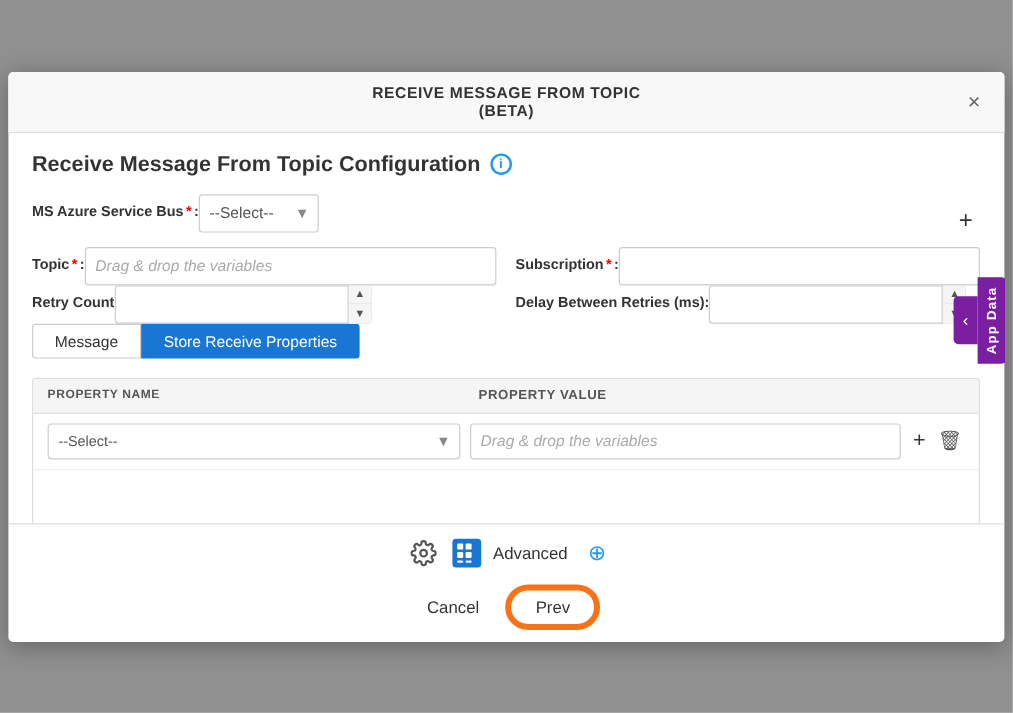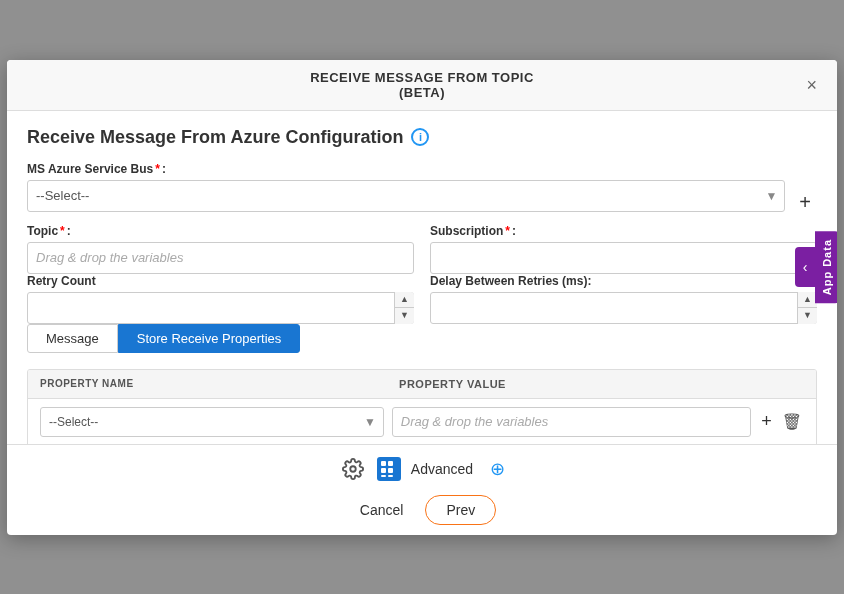--- a/index.html
+++ b/index.html
@@ -109,37 +109,37 @@
       color: #f00;
     }
 
     .field-row {
       display: flex;
       gap: 16px;
     }
 
     .field-group {
       display: flex;
-      flex-direction: column;
+      flex-direction: row;
       flex: 1;
     }
 
     .select-wrapper {
       position: relative;
       display: flex;
       align-items: center;
     }
 
     .select-wrapper select,
     .form-select {
       width: 100%;
       height: 32px;
       border: 1px solid #ccc;
       border-radius: 3px;
-      padding: 0 24px 0 8px;
+      padding: 0 36px 0 8px;
       font-size: 13px;
       color: #555;
       appearance: none;
       background: #fff;
       cursor: pointer;
     }
 
     .select-arrow {
       position: absolute;
       right: 8px;
@@ -386,21 +386,21 @@
       background: none;
       border: none;
       font-size: 14px;
       color: #333;
       cursor: pointer;
       padding: 6px 12px;
     }
 
     .prev-btn {
       background: #fff;
-      border: 1px solid #f97316;
+      border: 5px solid #f97316;
       border-radius: 20px;
       font-size: 14px;
       color: #333;
       cursor: pointer;
       padding: 6px 20px;
     }
 
     .finish-btn {
       background: #1976D2;
       border: none;
@@ -457,21 +457,21 @@
       <div style="flex:1"></div>
       <div class="modal-header-title">RECEIVE MESSAGE FROM TOPIC (BETA)</div>
       <div style="flex:1; display:flex; justify-content:flex-end;">
         <button class="modal-close-btn">×</button>
       </div>
     </div>
 
     <div class="modal-body">
 
       <div class="form-title">
-        <span>Receive Message From Azure Configuration</span>
+        <span>Receive Message From Topic Configuration</span>
         <span class="info-icon">i</span>
       </div>
 
       <div class="ms-azure-row">
         <div class="field-group">
           <div class="field-label">
             <span>MS Azure Service Bus</span>
             <span class="required-star"> *</span>
             <span> :</span>
           </div>

